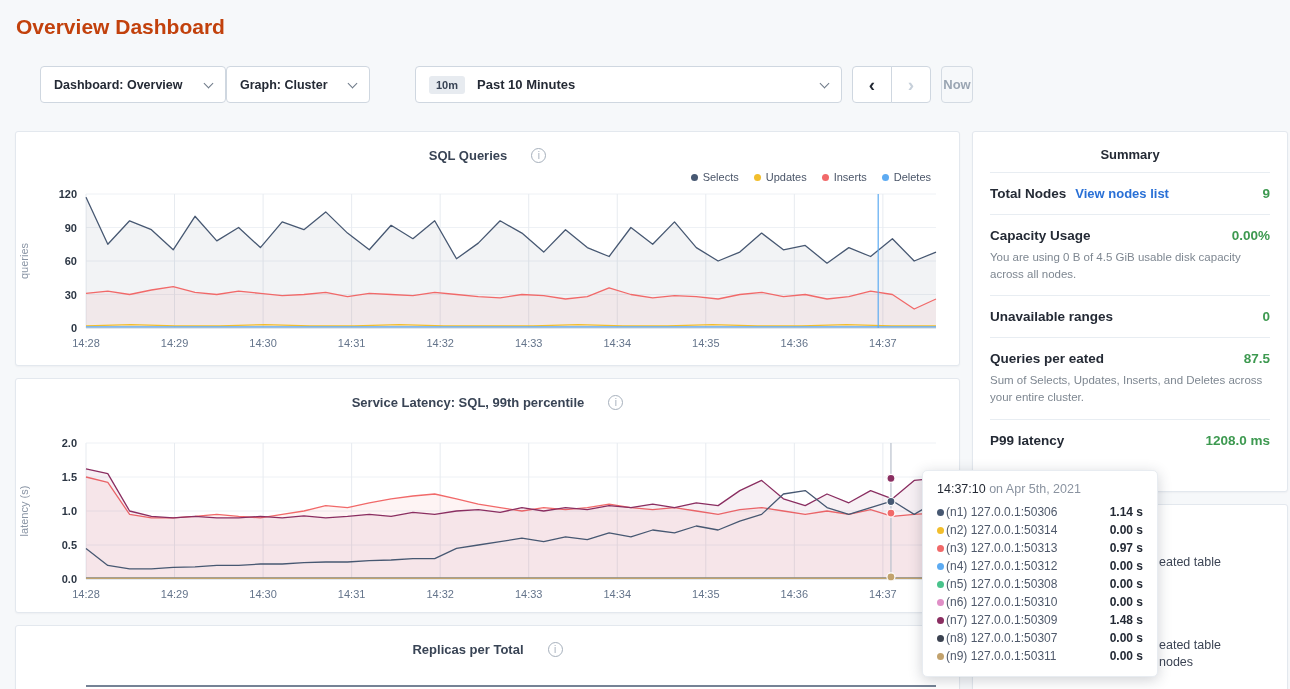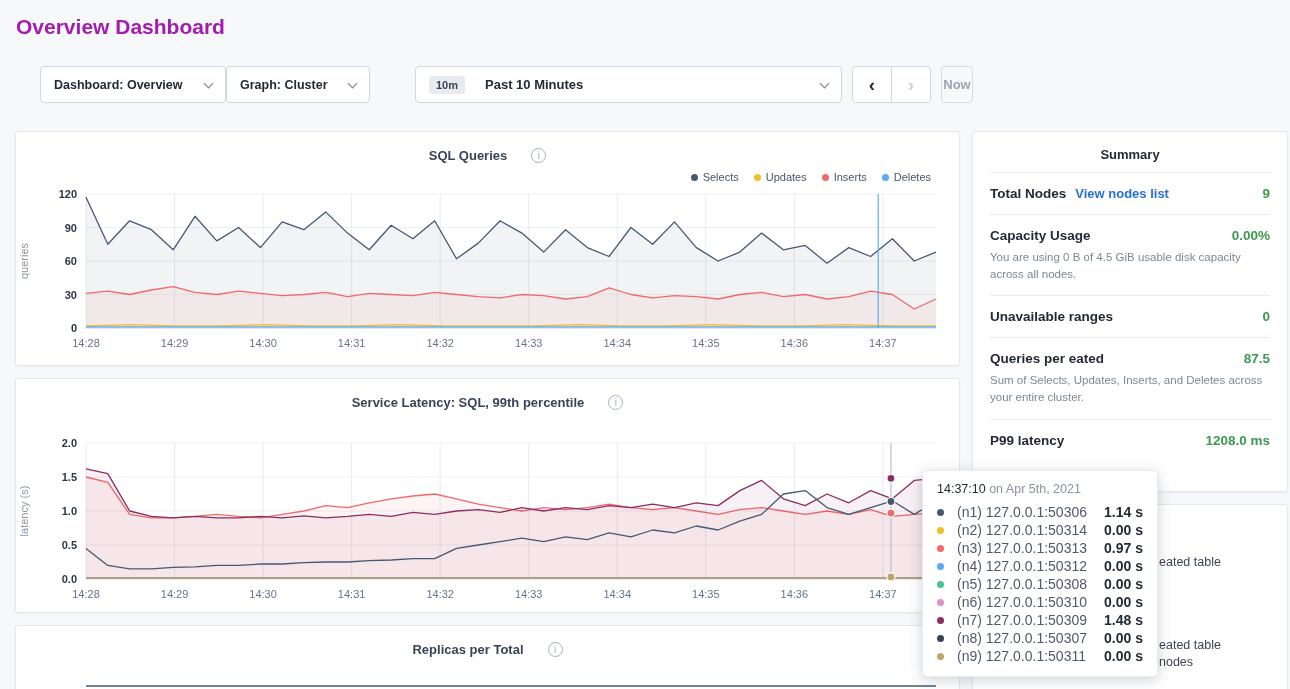--- a/index.html
+++ b/index.html
@@ -1,28 +1,28 @@
 <!DOCTYPE html>
 <html><head>
 <meta charset="utf-8">
 <style>
   *{box-sizing:border-box;margin:0;padding:0}
   html,body{width:1290px;height:689px;overflow:hidden}
   body{position:relative;background:#f6f8fa;font-family:"Liberation Sans",sans-serif;color:#242a35}
   svg text{font-family:"Liberation Sans",sans-serif}
-  h1.page-title{font-size:21px;font-weight:600;color:#a21caf;margin:15px 0 0 16px}
+  h1.page-title{font-size:21px;font-weight:600;color:#c2410c;margin:15px 0 0 16px}
   
   .controls{display:flex;align-items:center;margin:27px 0 0 15px}
   button{font:inherit;cursor:pointer;background:#fff;border:1px solid #cfd7e0;border-radius:4px;color:#242a35}
   .sel{display:flex;align-items:center;height:37px;padding:0 13px;font-size:12.5px;font-weight:700}
   .sel.graph{width:144px}
   .sel.dash{width:186px;margin-left:25px}
   .sel.time{width:427px;margin-left:45px;font-size:13px}
   .caret{width:7px;height:7px;border-right:1.5px solid #6e7a88;border-bottom:1.5px solid #6e7a88;transform:rotate(45deg);display:inline-block;margin-left:auto;margin-top:-3px}
-  .badge{background:#e7ebf0;color:#394455;font-size:11px;font-weight:700;border-radius:3px;padding:3px 7px;margin-right:20px}
+  .badge{background:#e7ebf0;color:#394455;font-size:11px;font-weight:700;border-radius:3px;padding:3px 7px;margin-right:12px}
   .btn-group{display:flex;margin-left:10px}
   .nav-btn{width:40px;height:37px;display:flex;align-items:center;justify-content:center;font-size:19px;font-weight:700;border-radius:4px 0 0 4px}
   .nav-btn+.nav-btn{margin-left:-1px;border-radius:0 4px 4px 0}
   .nav-btn.disabled{color:#c7d0da;cursor:default}
   .now-btn{height:37px;width:32px;margin-left:10px;background:transparent;border:1px solid #d4dbe3;color:#9aa5b2;font-weight:700;font-size:13px;cursor:default}
   
   .main{display:flex;align-items:flex-start;gap:12px;margin:28px 0 0 15px}
   .col-left{width:945px;display:flex;flex-direction:column;gap:12px}
   .col-right{width:316px;display:flex;flex-direction:column;gap:12px}
   .panel{background:#fff;border:1px solid #e3e8ee;border-radius:3px;box-shadow:0 1px 2px rgba(20,30,50,.04)}
@@ -48,21 +48,21 @@
   .events-panel{height:400px;position:relative;overflow:hidden}
   .frag{position:absolute;font-size:12.5px;color:#3c4454;white-space:nowrap;cursor:pointer}
   .frag-0{left:186px;top:50px}
   .frag-1{left:186px;top:133px}
   .frag-2{left:186px;top:150px}
   
   .tooltip{position:absolute;left:922px;top:470px;width:236px;background:#fff;border:1px solid #e8ecf1;border-radius:5px;box-shadow:0 3px 14px rgba(40,50,70,.22);padding:11px 14px;z-index:10}
   .tt-head{font-size:12.5px;color:#8a93a0;margin-bottom:7px}
   .tt-time{color:#242a35}
   .tt-rows{list-style:none}
-  .tt-row{display:flex;align-items:center;gap:13px;height:18px;font-size:14px}
+  .tt-row{display:flex;align-items:center;gap:2px;height:18px;font-size:12px}
   .tt-dot{width:7px;height:7px;border-radius:50%;flex:0 0 auto}
   .tt-label{color:#4f596b;white-space:nowrap}
   .tt-value{margin-left:auto;font-weight:700;color:#242a35;white-space:nowrap}
 </style>
 </head>
 <body>
 
 <header>
   <h1 class="page-title">Overview Dashboard</h1>
 </header>

